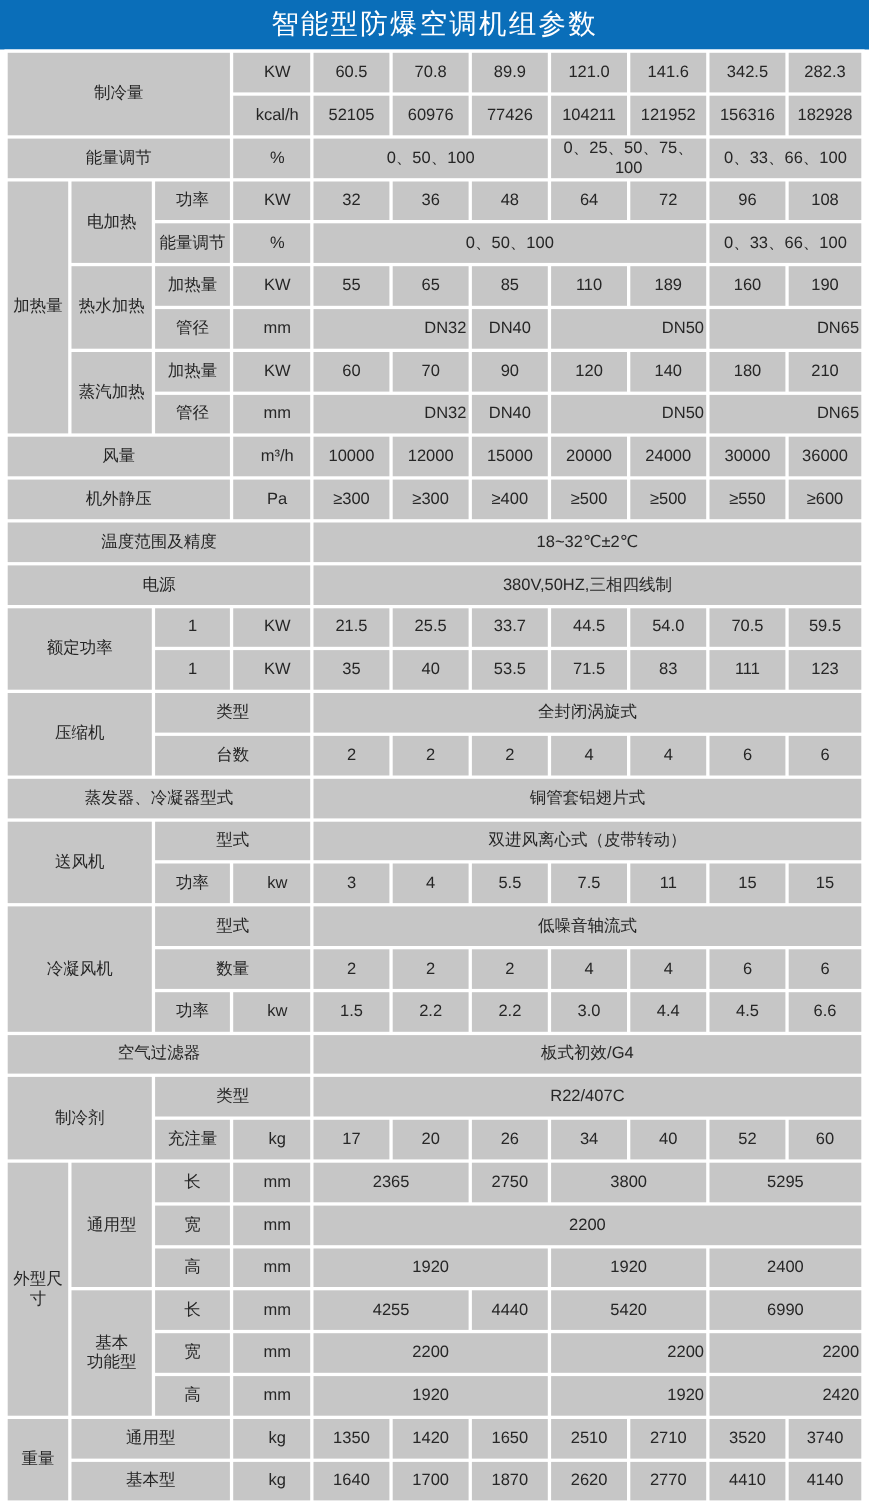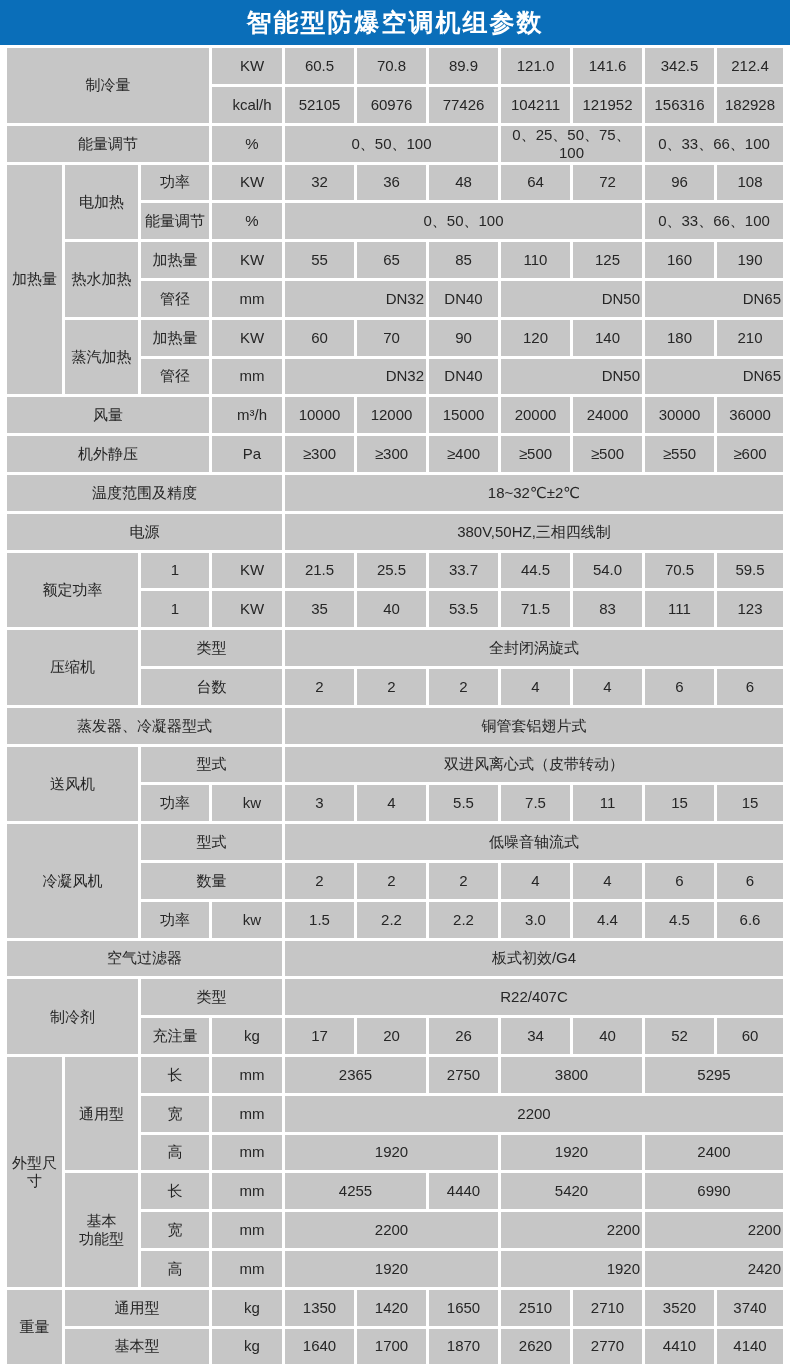--- a/index.html
+++ b/index.html
@@ -23,21 +23,21 @@
     width: 790px;
     height: 45px;
     background: var(--header-bg, #0a6eb9);
     display: flex;
     align-items: center;
     justify-content: center;
   }
   .header .title {
     color: var(--title-text, #ffffff);
     font-size: 25px;
-    font-weight: bold;
+    font-weight: normal;
     letter-spacing: 2px;
     line-height: 1;
   }
   .table-wrap {
     padding: 0 4px;
   }
   table.spec {
     border-collapse: separate;
     border-spacing: 3px;
     table-layout: fixed;
@@ -89,21 +89,21 @@
       <tbody>
           <tr>
             <td colspan="3" rowspan="2">制冷量</td>
             <td class="unit">KW</td>
             <td>60.5</td>
             <td>70.8</td>
             <td>89.9</td>
             <td>121.0</td>
             <td>141.6</td>
             <td>342.5</td>
-            <td>212.4</td>
+            <td>282.3</td>
           </tr>
           <tr>
             <td class="unit">kcal/h</td>
             <td>52105</td>
             <td>60976</td>
             <td>77426</td>
             <td>104211</td>
             <td>121952</td>
             <td>156316</td>
             <td>182928</td>
@@ -135,21 +135,21 @@
             <td colspan="2">0、33、66、100</td>
           </tr>
           <tr>
             <td rowspan="2">热水加热</td>
             <td>加热量</td>
             <td class="unit">KW</td>
             <td>55</td>
             <td>65</td>
             <td>85</td>
             <td>110</td>
-            <td>125</td>
+            <td>189</td>
             <td>160</td>
             <td>190</td>
           </tr>
           <tr>
             <td>管径</td>
             <td class="unit">mm</td>
             <td colspan="2" class="first">DN32</td>
             <td>DN40</td>
             <td colspan="2" class="first">DN50</td>
             <td colspan="2" class="first">DN65</td>

